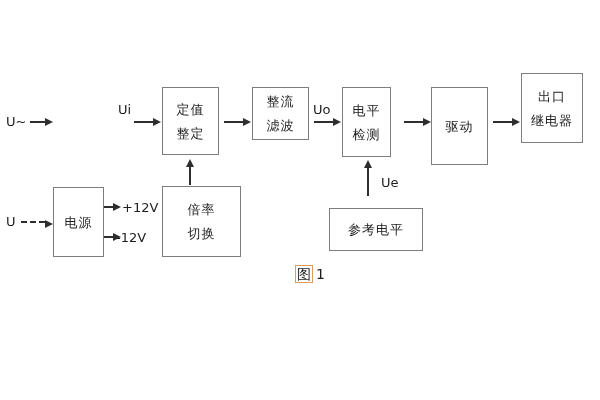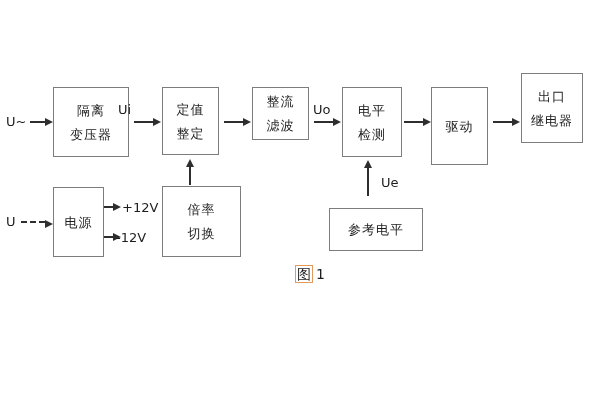--- a/index.html
+++ b/index.html
@@ -54,44 +54,40 @@
   }
 </style>
 </head>
 <body>
 
 <div class="canvas">
 
   <span class="lbl" style="left:6px;top:115px">U~</span>
   <div class="harrow" style="left:30px;top:121px;width:15px"></div>
 
-  <div class="box" style="left:53px;top:87px;width:76px;height:70px">
-    <span>隔离</span>
-    <span>变压器</span>
-  </div>
 
   <span class="lbl" style="left:118px;top:103px">Ui</span>
   <div class="harrow" style="left:134px;top:121px;width:19px"></div>
 
   <div class="box" style="left:162px;top:87px;width:57px;height:68px">
     <span>定值</span>
     <span>整定</span>
   </div>
 
   <div class="harrow" style="left:224px;top:121px;width:19px"></div>
 
   <div class="box" style="left:252px;top:87px;width:57px;height:53px">
     <span>整流</span>
     <span>滤波</span>
   </div>
 
   <span class="lbl" style="left:313px;top:103px">Uo</span>
   <div class="harrow" style="left:314px;top:121px;width:19px"></div>
 
-  <div class="box" style="left:342px;top:87px;width:60px;height:70px">
+  <div class="box" style="left:342px;top:87px;width:49px;height:70px">
     <span>电平</span>
     <span>检测</span>
   </div>
 
   <div class="harrow" style="left:404px;top:121px;width:19px"></div>
 
   <div class="box" style="left:431px;top:87px;width:57px;height:78px">
     <span>驱动</span>
   </div>
 

